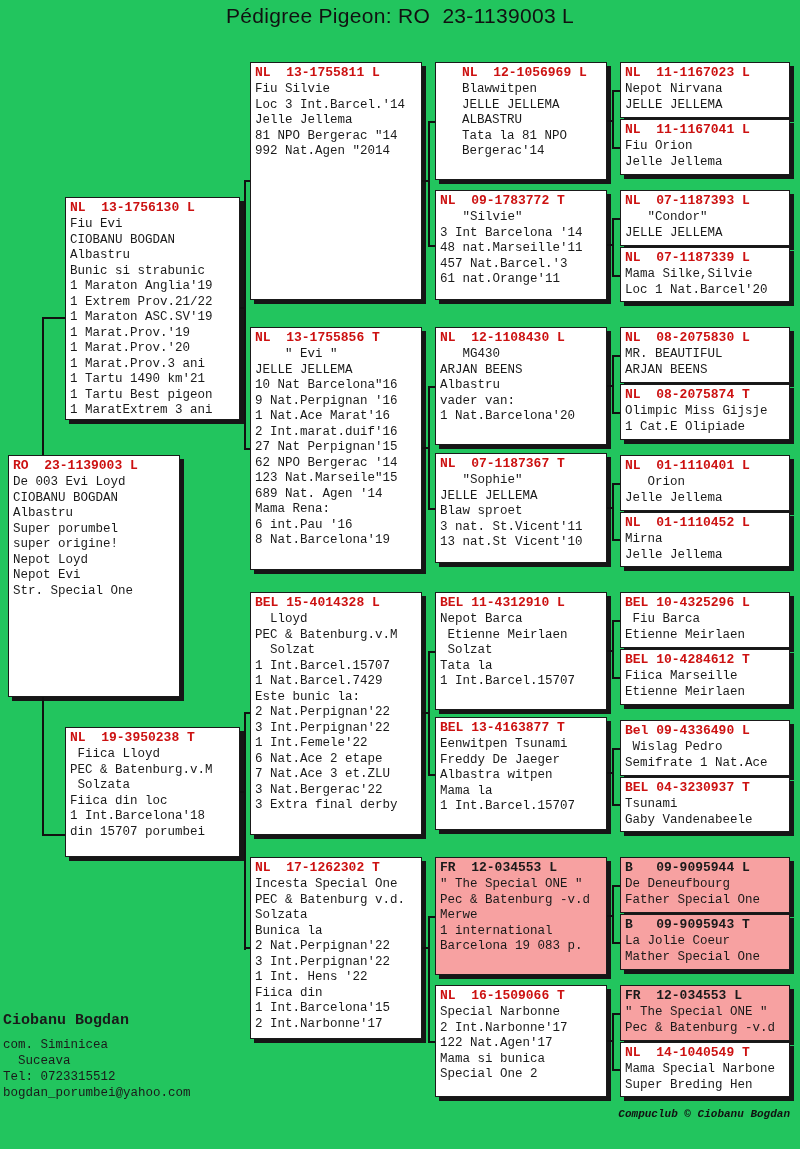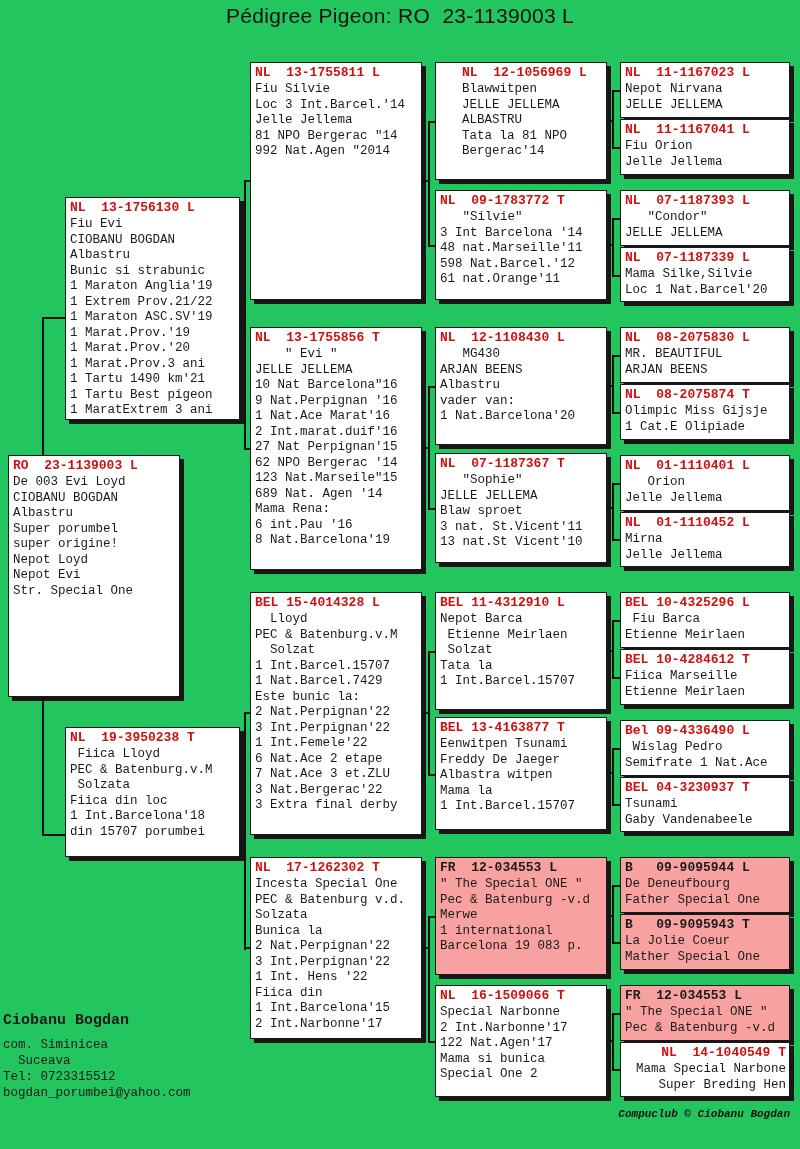--- a/index.html
+++ b/index.html
@@ -121,21 +121,21 @@
         <div class="pline">JELLE JELLEMA</div>
         <div class="pline">ALBASTRU</div>
         <div class="pline">Tata la 81 NPO</div>
         <div class="pline">Bergerac'14</div>
       </div>
       <div class="pbox" style="left: 435px; top: 190px; width: 172px; height: 110px;">
         <div class="ring">NL  09-1783772 T</div>
         <div class="pline">   "Silvie"</div>
         <div class="pline">3 Int Barcelona '14</div>
         <div class="pline">48 nat.Marseille'11</div>
-        <div class="pline">598 Nat.Barcel.'12</div>
+        <div class="pline">457 Nat.Barcel.'3</div>
         <div class="pline">61 nat.Orange'11</div>
       </div>
       <div class="pbox" style="left: 435px; top: 327px; width: 172px; height: 118px;">
         <div class="ring">NL  12-1108430 L</div>
         <div class="pline">   MG430</div>
         <div class="pline">ARJAN BEENS</div>
         <div class="pline">Albastru</div>
         <div class="pline">vader van:</div>
         <div class="pline">1 Nat.Barcelona'20</div>
       </div>
@@ -247,21 +247,21 @@
       <div class="pbox pink" style="left: 620px; top: 914px; width: 170px; height: 56px;">
         <div class="ring">B   09-9095943 T</div>
         <div class="pline">La Jolie Coeur</div>
         <div class="pline">Mather Special One</div>
       </div>
       <div class="pbox pink" style="left: 620px; top: 985px; width: 170px; height: 56px;">
         <div class="ring">FR  12-034553 L</div>
         <div class="pline">" The Special ONE "</div>
         <div class="pline">Pec &amp; Batenburg -v.d</div>
       </div>
-      <div class="pbox" style="left: 620px; top: 1042px; width: 170px; height: 55px; text-align: right;">
+      <div class="pbox" style="left: 620px; top: 1042px; width: 170px; height: 55px;">
         <div class="ring">NL  14-1040549 T</div>
         <div class="pline">Mama Special Narbone</div>
         <div class="pline">Super Breding Hen</div>
       </div>
     </div>
   <div id="connectors">
       <div class="conn" style="left: 42px; top: 318px; width: 2px; height: 137px;"></div>
       <div class="conn" style="left: 42px; top: 697px; width: 2px; height: 138px;"></div>
       <div class="conn" style="left: 42px; top: 317px; width: 23px; height: 2px;"></div>
       <div class="conn" style="left: 42px; top: 834px; width: 23px; height: 2px;"></div>

